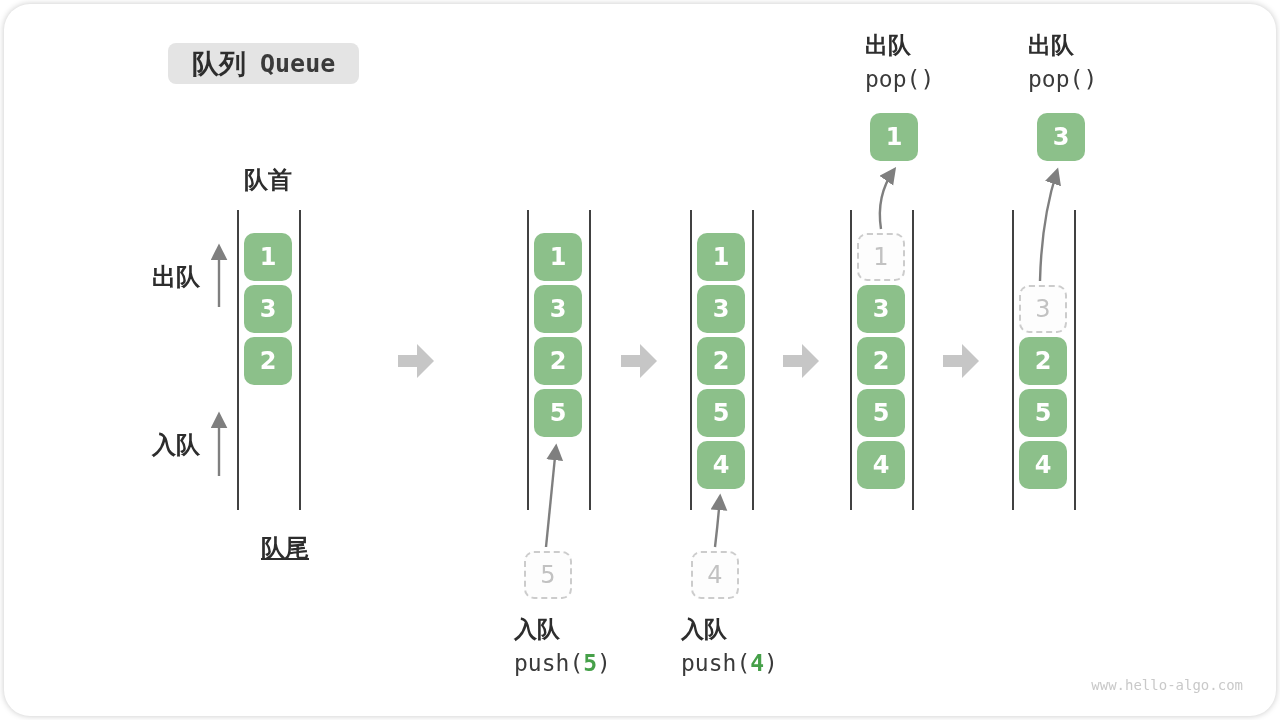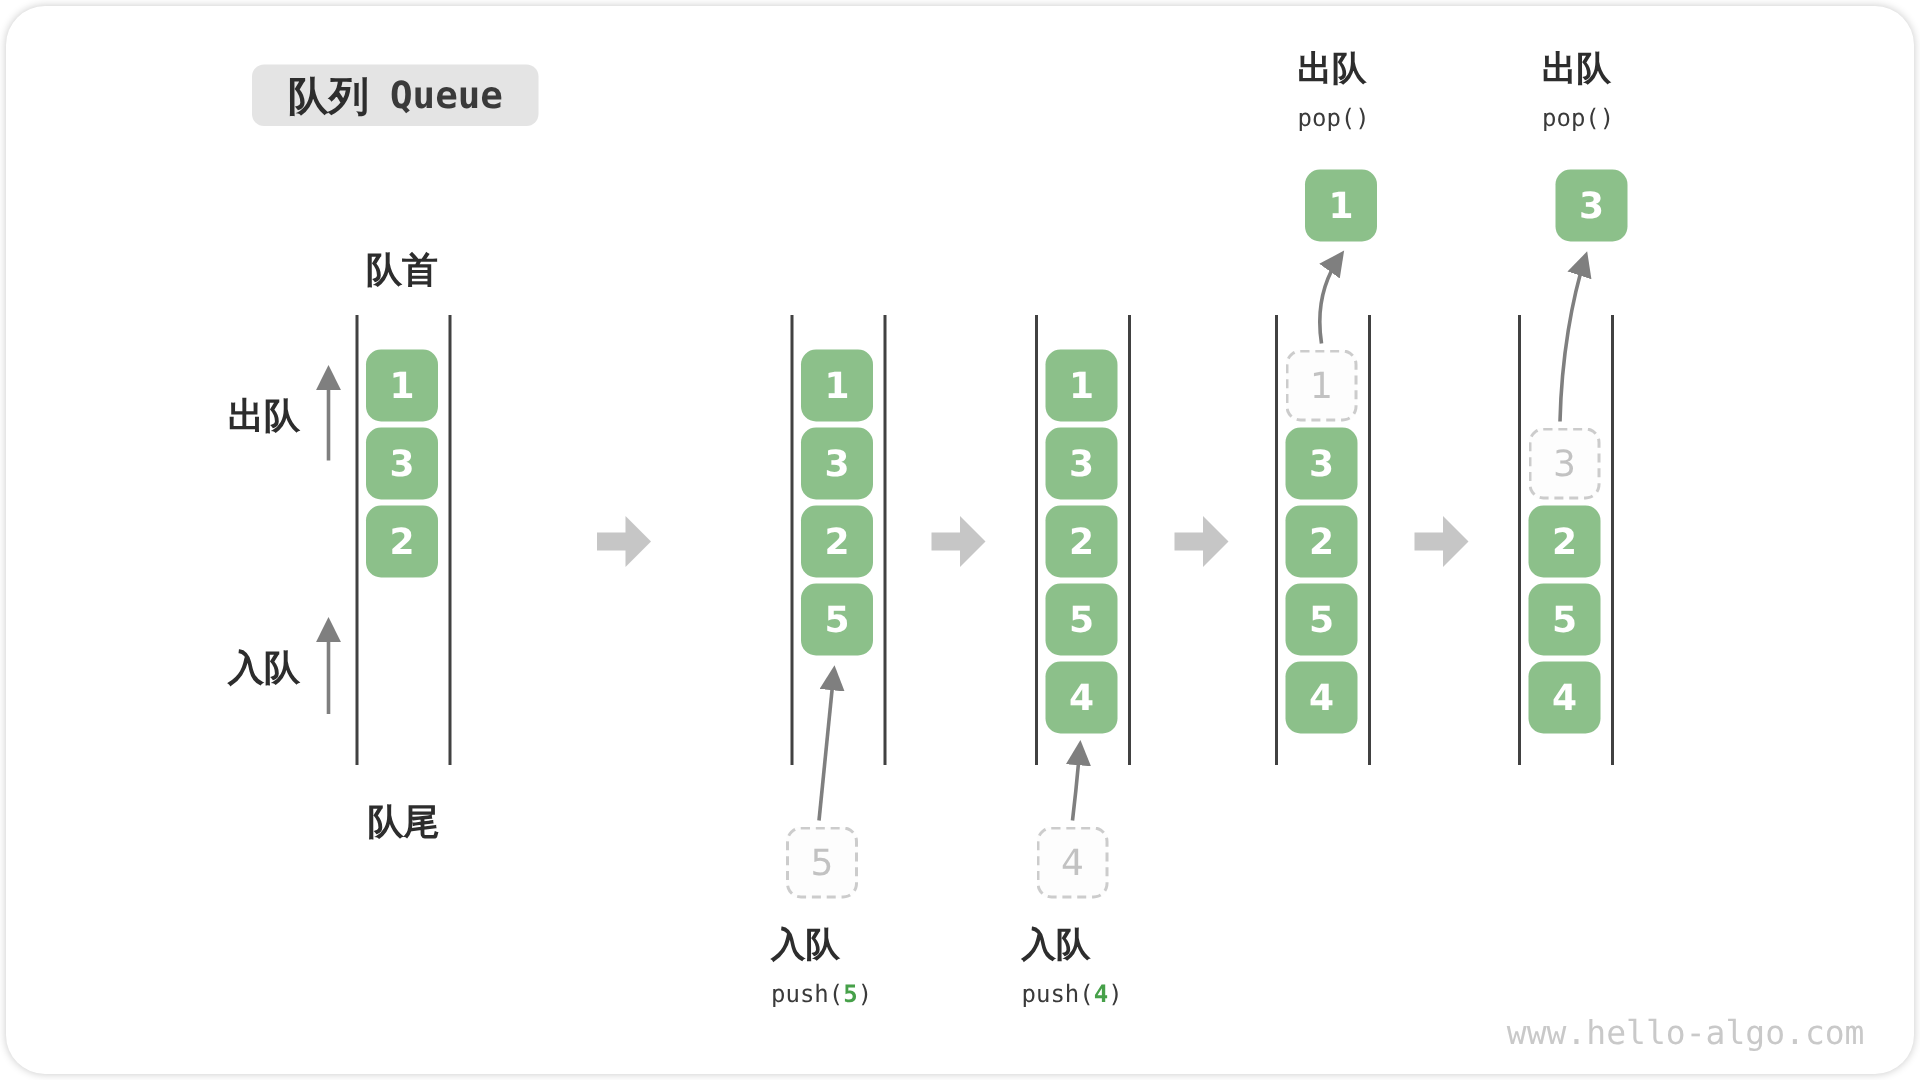--- a/index.html
+++ b/index.html
@@ -19,38 +19,38 @@
   .qline{position:absolute;width:2px;background:#414141;}
 
   .cell{position:absolute;width:48px;height:48px;border-radius:10px;
         display:flex;align-items:center;justify-content:center;
         font-family:"DejaVu Sans",sans-serif;font-size:24px;font-weight:700;color:#ffffff;
         box-sizing:border-box;}
   .cell.ghost{border:2px dashed #cccccc;font-weight:400;}
 
   .op-label{position:absolute;white-space:nowrap;}
   .op-label .zh{font-size:23px;font-weight:700;color:#2d2d2d;line-height:34px;}
-  .op-label .code{font-family:"DejaVu Sans Mono",monospace;font-size:16px;color:#3a3a3a;line-height:34px;}
+  .op-label .code{font-family:"DejaVu Sans Mono",monospace;font-size:23px;color:#3a3a3a;line-height:34px;}
   .op-label .code .g{font-weight:700;}
 
   .watermark{position:absolute;right:37px;top:677px;
-             font-family:"DejaVu Sans Mono",monospace;font-size:22px;color:#c9c9c9;}
+             font-family:"DejaVu Sans Mono",monospace;font-size:14px;color:#c9c9c9;}
 </style>
 </head>
 <body>
 
 <div class="canvas"></div>
 
 <div class="layer" id="diagram-layer">
   <div class="title-badge">
     <span class="title-zh">队列</span>
     <span class="title-en">Queue</span>
   </div>
   <div class="zh-label" id="front-label" style="left: 244px; top: 164px;">队首</div>
-  <div class="zh-label" id="rear-label" style="left: 245px; top: 532px;">队尾</div>
+  <div class="zh-label" id="rear-label" style="left: 261px; top: 532px; text-decoration: underline;">队尾</div>
   <div class="zh-label" id="dequeue-label" style="left: 152px; top: 261px;">出队</div>
   <div class="zh-label" id="enqueue-label" style="left: 152px; top: 429px;">入队</div>
   <div class="watermark">www.hello-algo.com</div>
 <div class="qline" style="left: 237px; top: 210px; height: 300px; background: rgb(65, 65, 65);"></div>
     <div class="qline" style="left: 299px; top: 210px; height: 300px; background: rgb(65, 65, 65);"></div>
     <div class="cell" style="left: 244px; top: 233px; background: rgb(140, 192, 138);">1</div>
     <div class="cell" style="left: 244px; top: 285px; background: rgb(140, 192, 138);">3</div>
     <div class="cell" style="left: 244px; top: 337px; background: rgb(140, 192, 138);">2</div>
     <div class="qline" style="left: 527px; top: 210px; height: 300px; background: rgb(65, 65, 65);"></div>
     <div class="qline" style="left: 589px; top: 210px; height: 300px; background: rgb(65, 65, 65);"></div>

